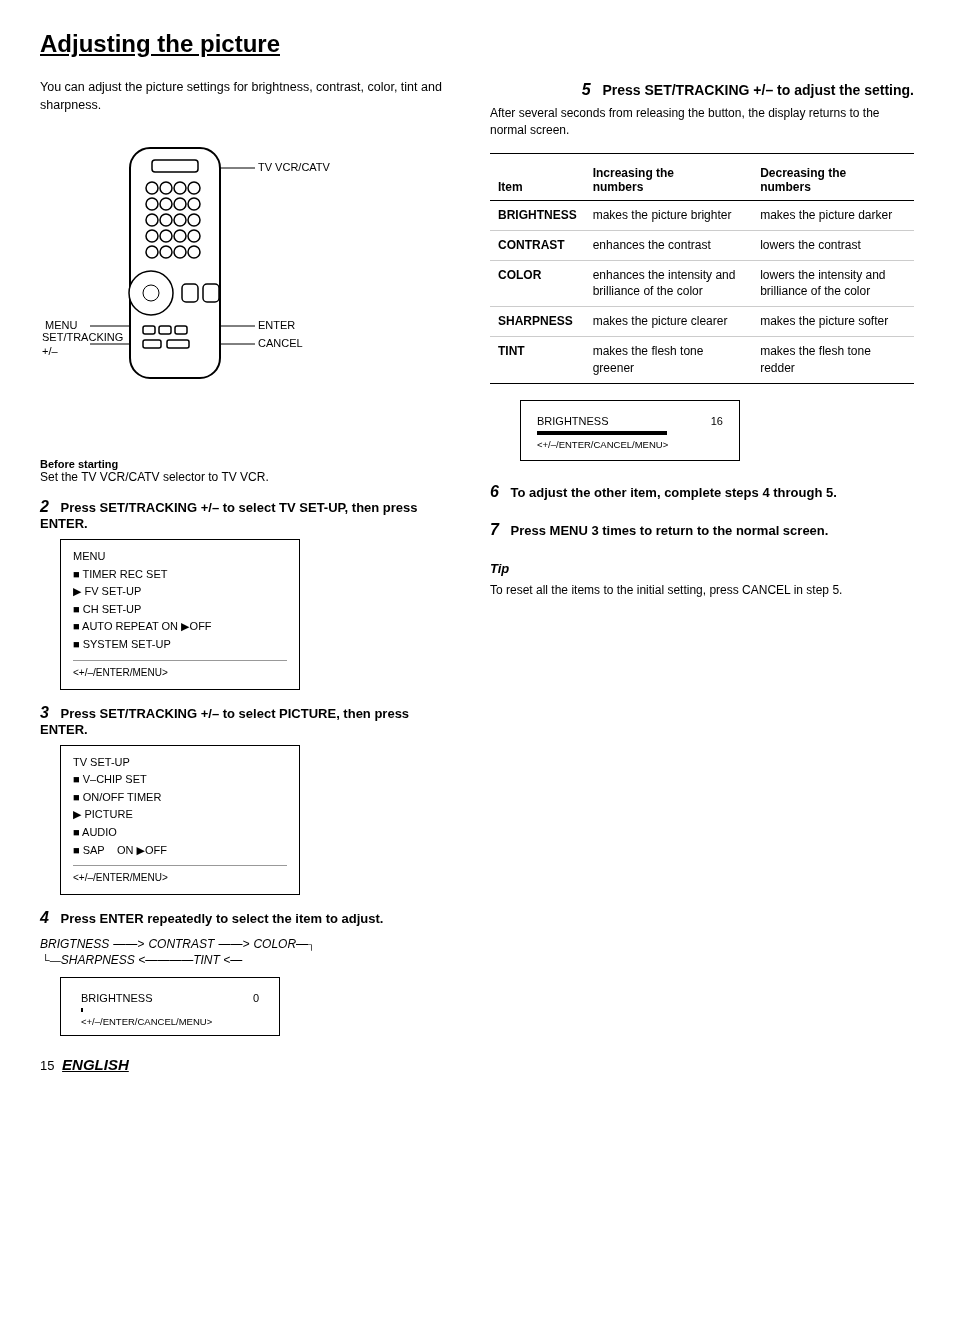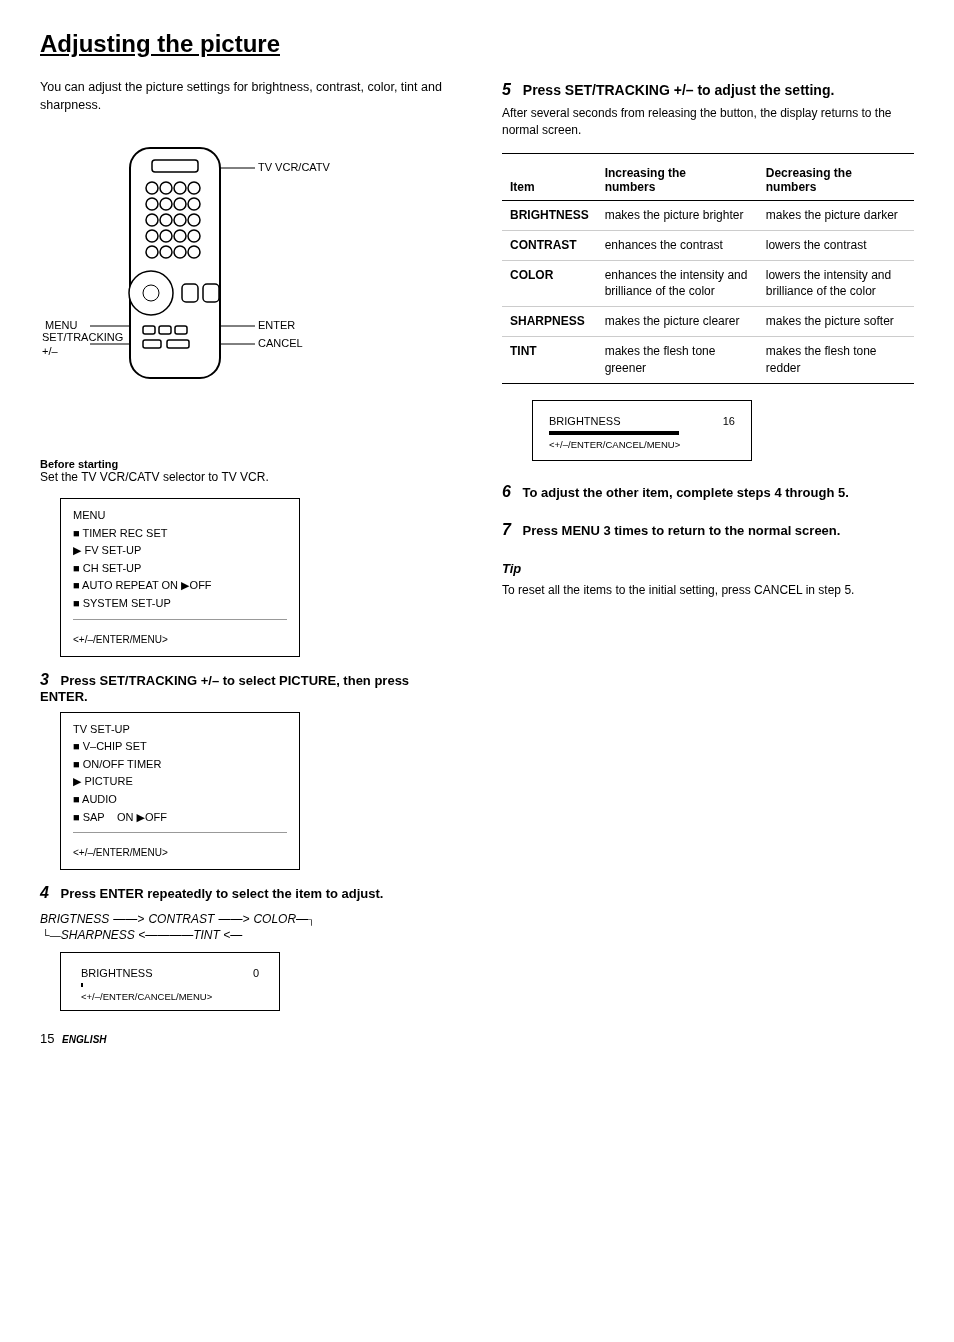--- a/index.html
+++ b/index.html
@@ -13,21 +13,21 @@
       padding: 30px 40px;
     }
     .page-title {
       font-size: 24px;
       font-weight: bold;
       text-decoration: underline;
       margin-bottom: 16px;
     }
     .two-col {
       display: flex;
-      gap: 42px;
+      gap: 30px;
       margin-top: 21px;
     }
     .left-col {
       width: 420px;
       flex-shrink: 0;
     }
     .right-col {
       flex: 1;
     }
     .intro-text {
@@ -60,21 +60,21 @@
       padding: 8px 12px;
       margin: 8px 0 8px 20px;
       font-size: 11px;
       line-height: 1.6;
       width: 240px;
     }
     .menu-box .nav-hint {
       font-size: 10px;
       margin-top: 6px;
       border-top: 1px solid #999;
-      padding-top: 12px;
+      padding-top: 4px;
     }
     
     .flow-diagram {
       margin: 10px 0 10px 0;
       font-size: 12px;
       position: relative;
       font-style: italic;
     }
     .flow-row {
       display: flex;
@@ -290,20 +290,24 @@
       </svg>
     </div>
 
     <div class="before-starting">
       <div class="before-starting-title">Before starting</div>
       <div class="before-starting-text">Set the TV VCR/CATV selector to TV VCR.</div>
     </div>
 
 
     <div class="step">
+      <div class="step-header">
+        <span class="step-num">2</span>
+        <span style="margin-left:8px;">Press SET/TRACKING +/– to select TV SET-UP, then press ENTER.</span>
+      </div>
       <div class="menu-box">
         <div>MENU</div>
         <div>■ TIMER REC SET</div>
         <div style="display:flex;align-items:center;"><span style="margin-right:3px;">▶</span>FV SET-UP</div>
         <div>■ CH SET-UP</div>
         <div>■ AUTO REPEAT  ON ▶OFF</div>
         <div>■ SYSTEM SET-UP</div>
         <div class="nav-hint">&lt;+/–/ENTER/MENU&gt;</div>
       </div>
     </div>
@@ -351,28 +355,28 @@
           <span>BRIGHTNESS</span>
           <span>0</span>
         </div>
         <div class="progress-bar" style="width:2px;"></div>
         <div class="nav-hint">&lt;+/–/ENTER/CANCEL/MENU&gt;</div>
       </div>
     </div>
 
     <div class="page-number">
       <span>15</span>
-      <span style="font-size:10px; font-style:italic; font-weight:bold; margin-left:4px;">ENGLISH</span>
+      <span style="font-size:15px; font-style:italic; font-weight:bold; margin-left:4px;text-decoration:underline;">ENGLISH</span>
     </div>
   </div>
 
   <div class="right-col">
 
     <div class="step">
-      <div style="font-size:14px; font-weight:bold; line-height:1.4; margin-bottom:4px;">
+      <div style="font-size:14px; font-weight:bold; line-height:1.4; margin-bottom:4px;text-align:right;">
         <span class="step-num" style="font-style:italic;font-size:16px;">5</span>
         <span style="margin-left:8px;font-size:14px;">Press SET/TRACKING +/– to adjust the setting.</span>
       </div>
       <div style="font-size:12px;margin-bottom:10px;line-height:1.4;">After several seconds from releasing the button, the display returns to the normal screen.</div>
     </div>
 
     <table class="settings-table">
       <thead>
         <tr>
           <th>Item</th>

